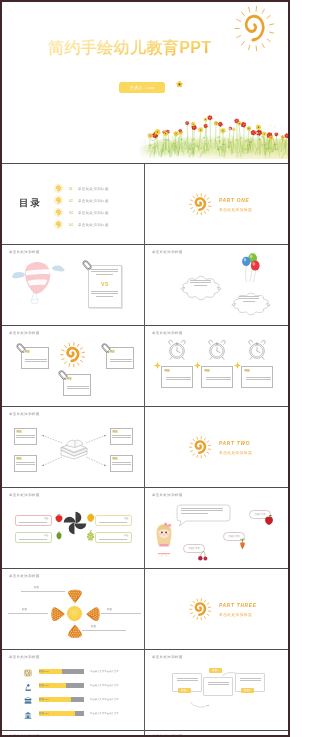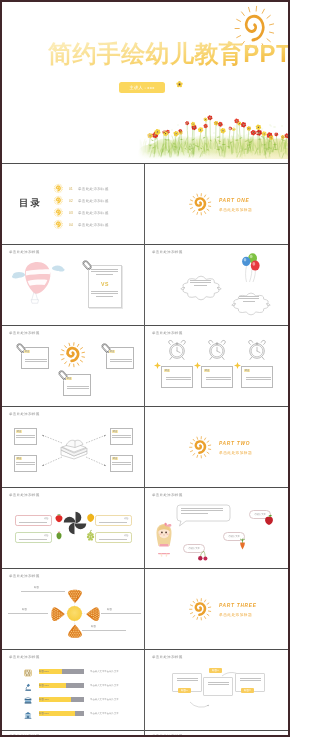--- a/index.html
+++ b/index.html
@@ -12,21 +12,21 @@
   .vline{position:absolute;left:142px;width:1px;background:#5a5a5a;z-index:20;}
   .hline{position:absolute;left:0;width:286px;height:1px;background:#4e4e4e;z-index:20;}
 
   
   .hdr{position:absolute;left:7px;top:5px;font-size:3.4px;line-height:4px;color:#8f8f8f;
        letter-spacing:.45px;white-space:nowrap;}
   svg{display:block;overflow:visible}
 
   
   .tslide{left:0;top:0;width:286px;height:162px;}
-  .ttl{position:absolute;left:46px;top:36px;font-size:24px;font-weight:600;
+  .ttl{position:absolute;left:46px;top:36px;font-size:16px;font-weight:600;
        letter-spacing:0.4px;white-space:nowrap;
        background:linear-gradient(172deg,#fdf0c4 0%,#fbe9ae 18%,#f9dd8c 42%,#f7cf63 66%,#f2b43a 88%,#ee9e26 100%);
        -webkit-background-clip:text;background-clip:text;color:transparent;}
   .badge{position:absolute;left:117px;top:80px;width:46px;height:11px;border-radius:2.5px;
          background:#fbd75e;}
   .badge span{position:absolute;left:0;top:3.0px;width:46px;text-align:center;
               font-size:4.2px;color:#fff;letter-spacing:.3px;}
 
   
   .toc-h{position:absolute;left:17px;top:33px;font-size:9.5px;font-weight:700;color:#3b3b3b;

